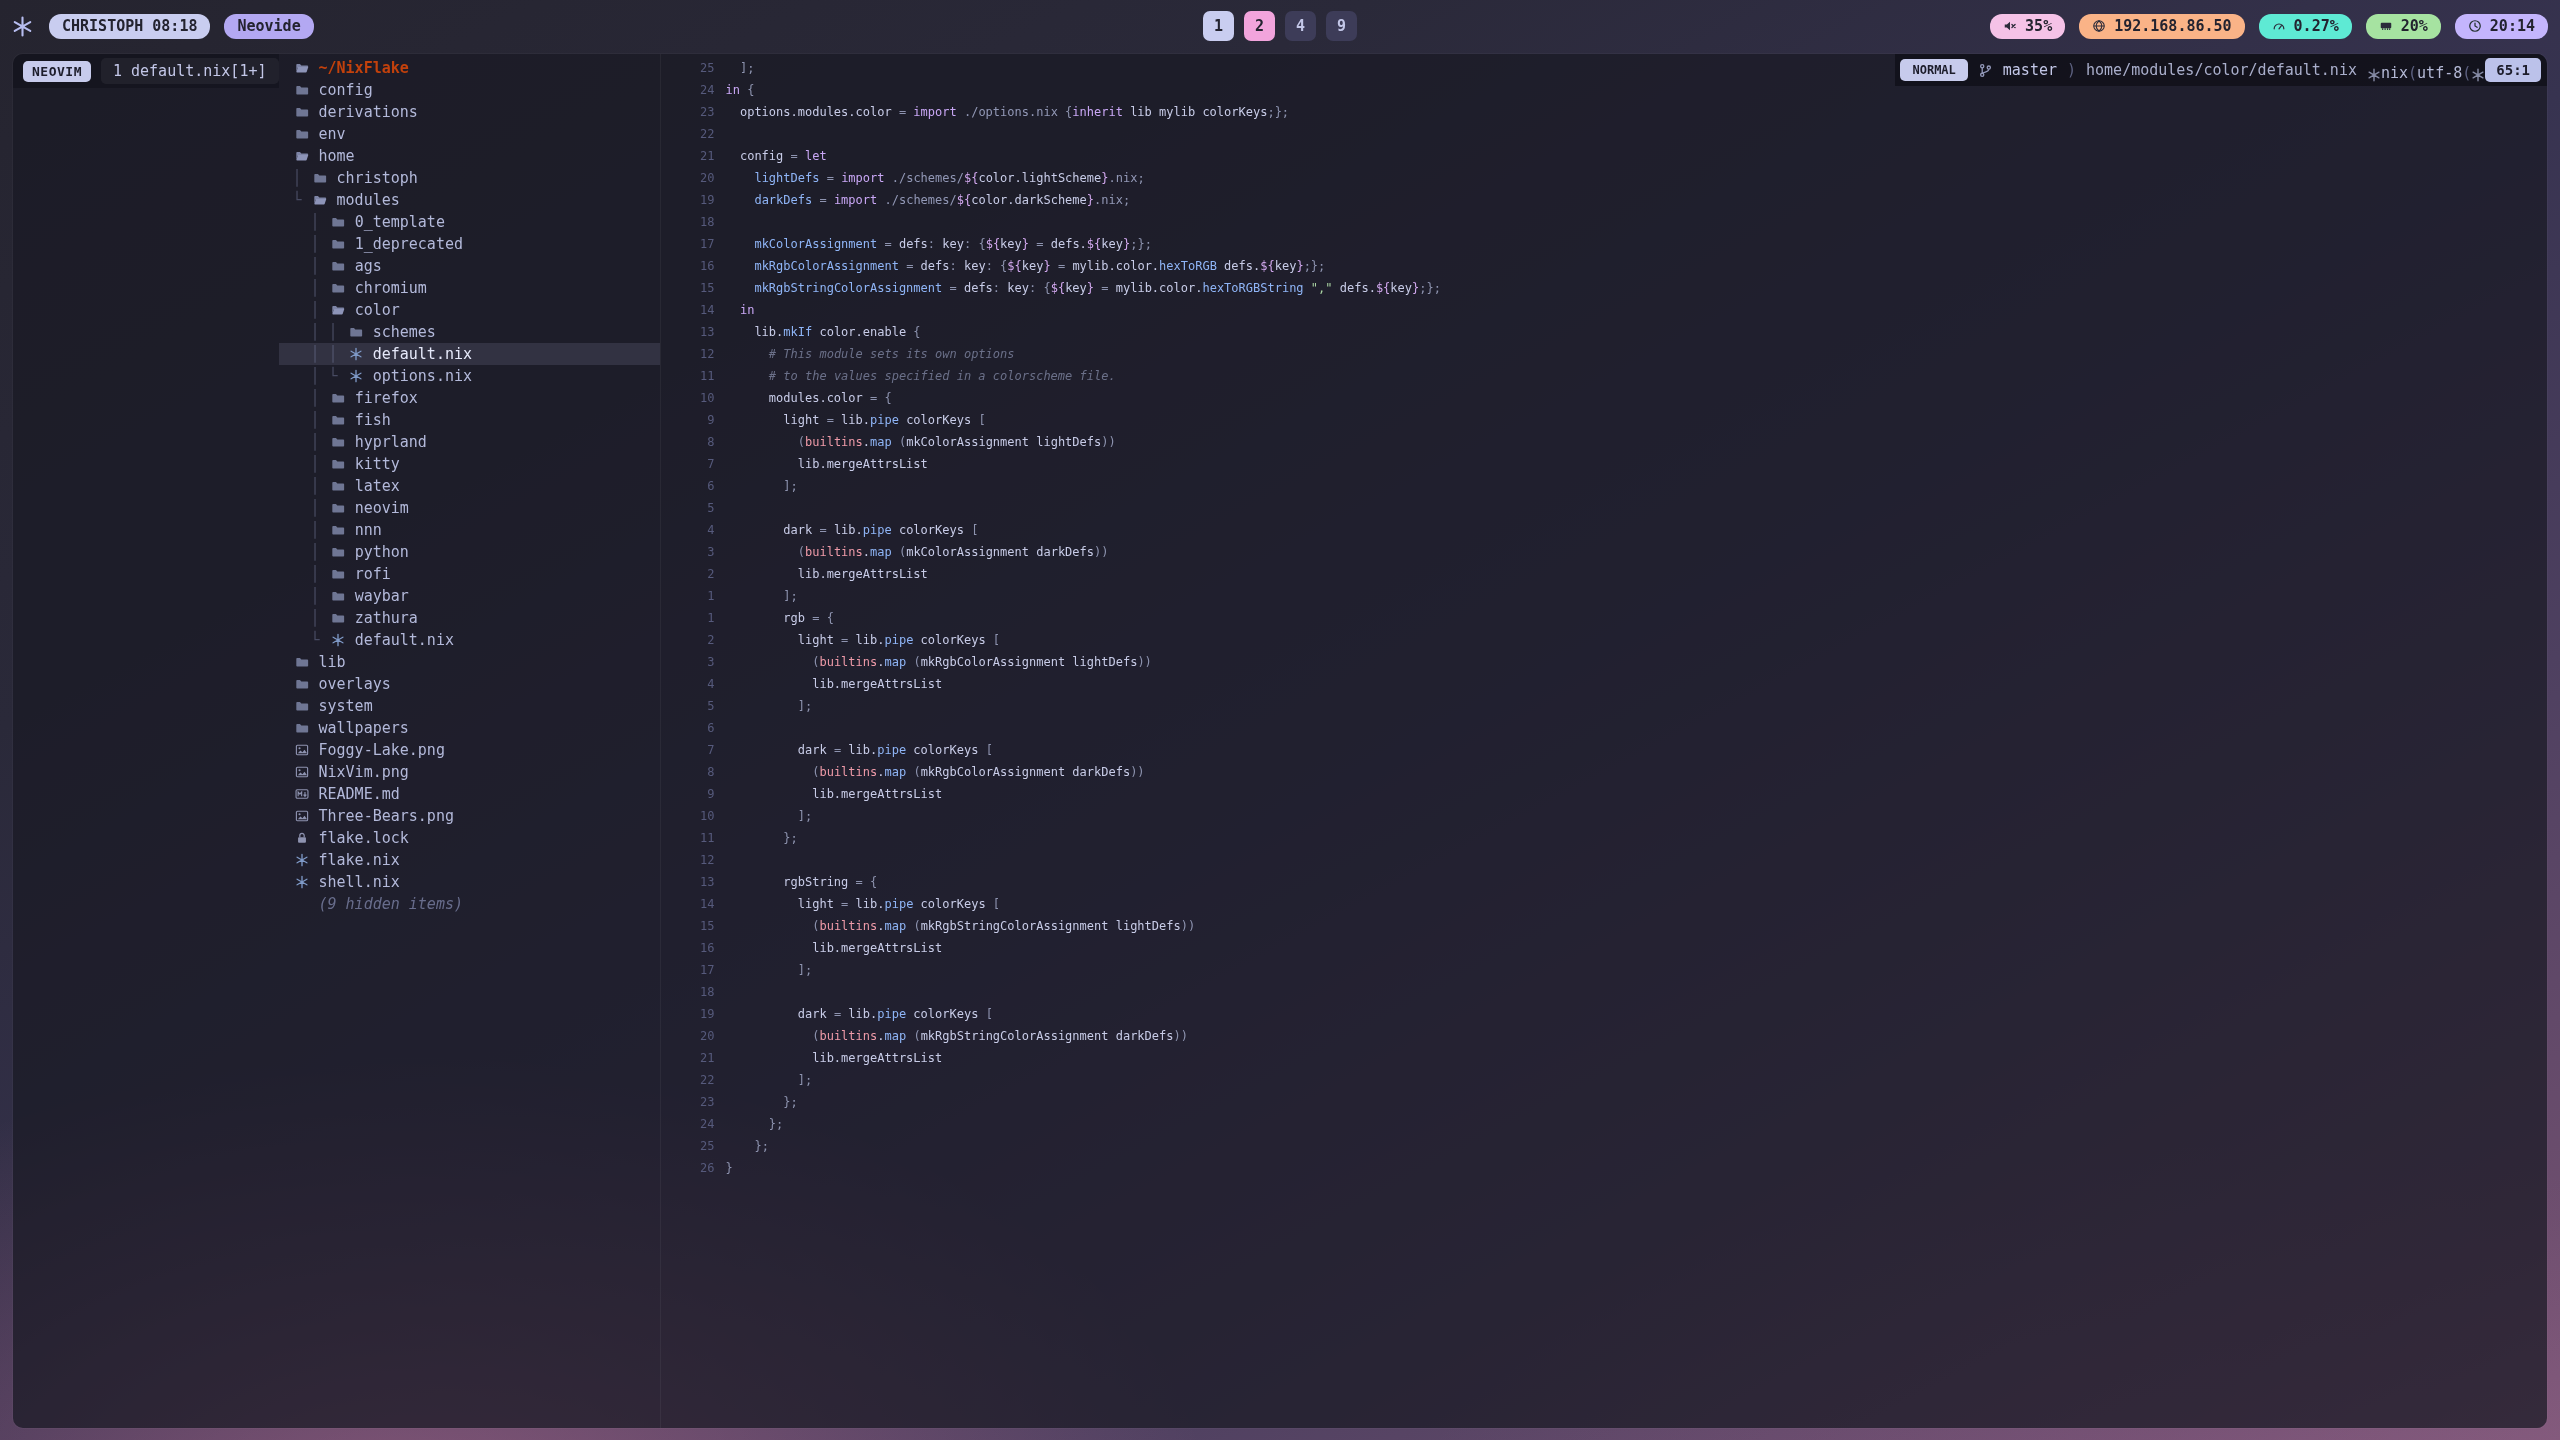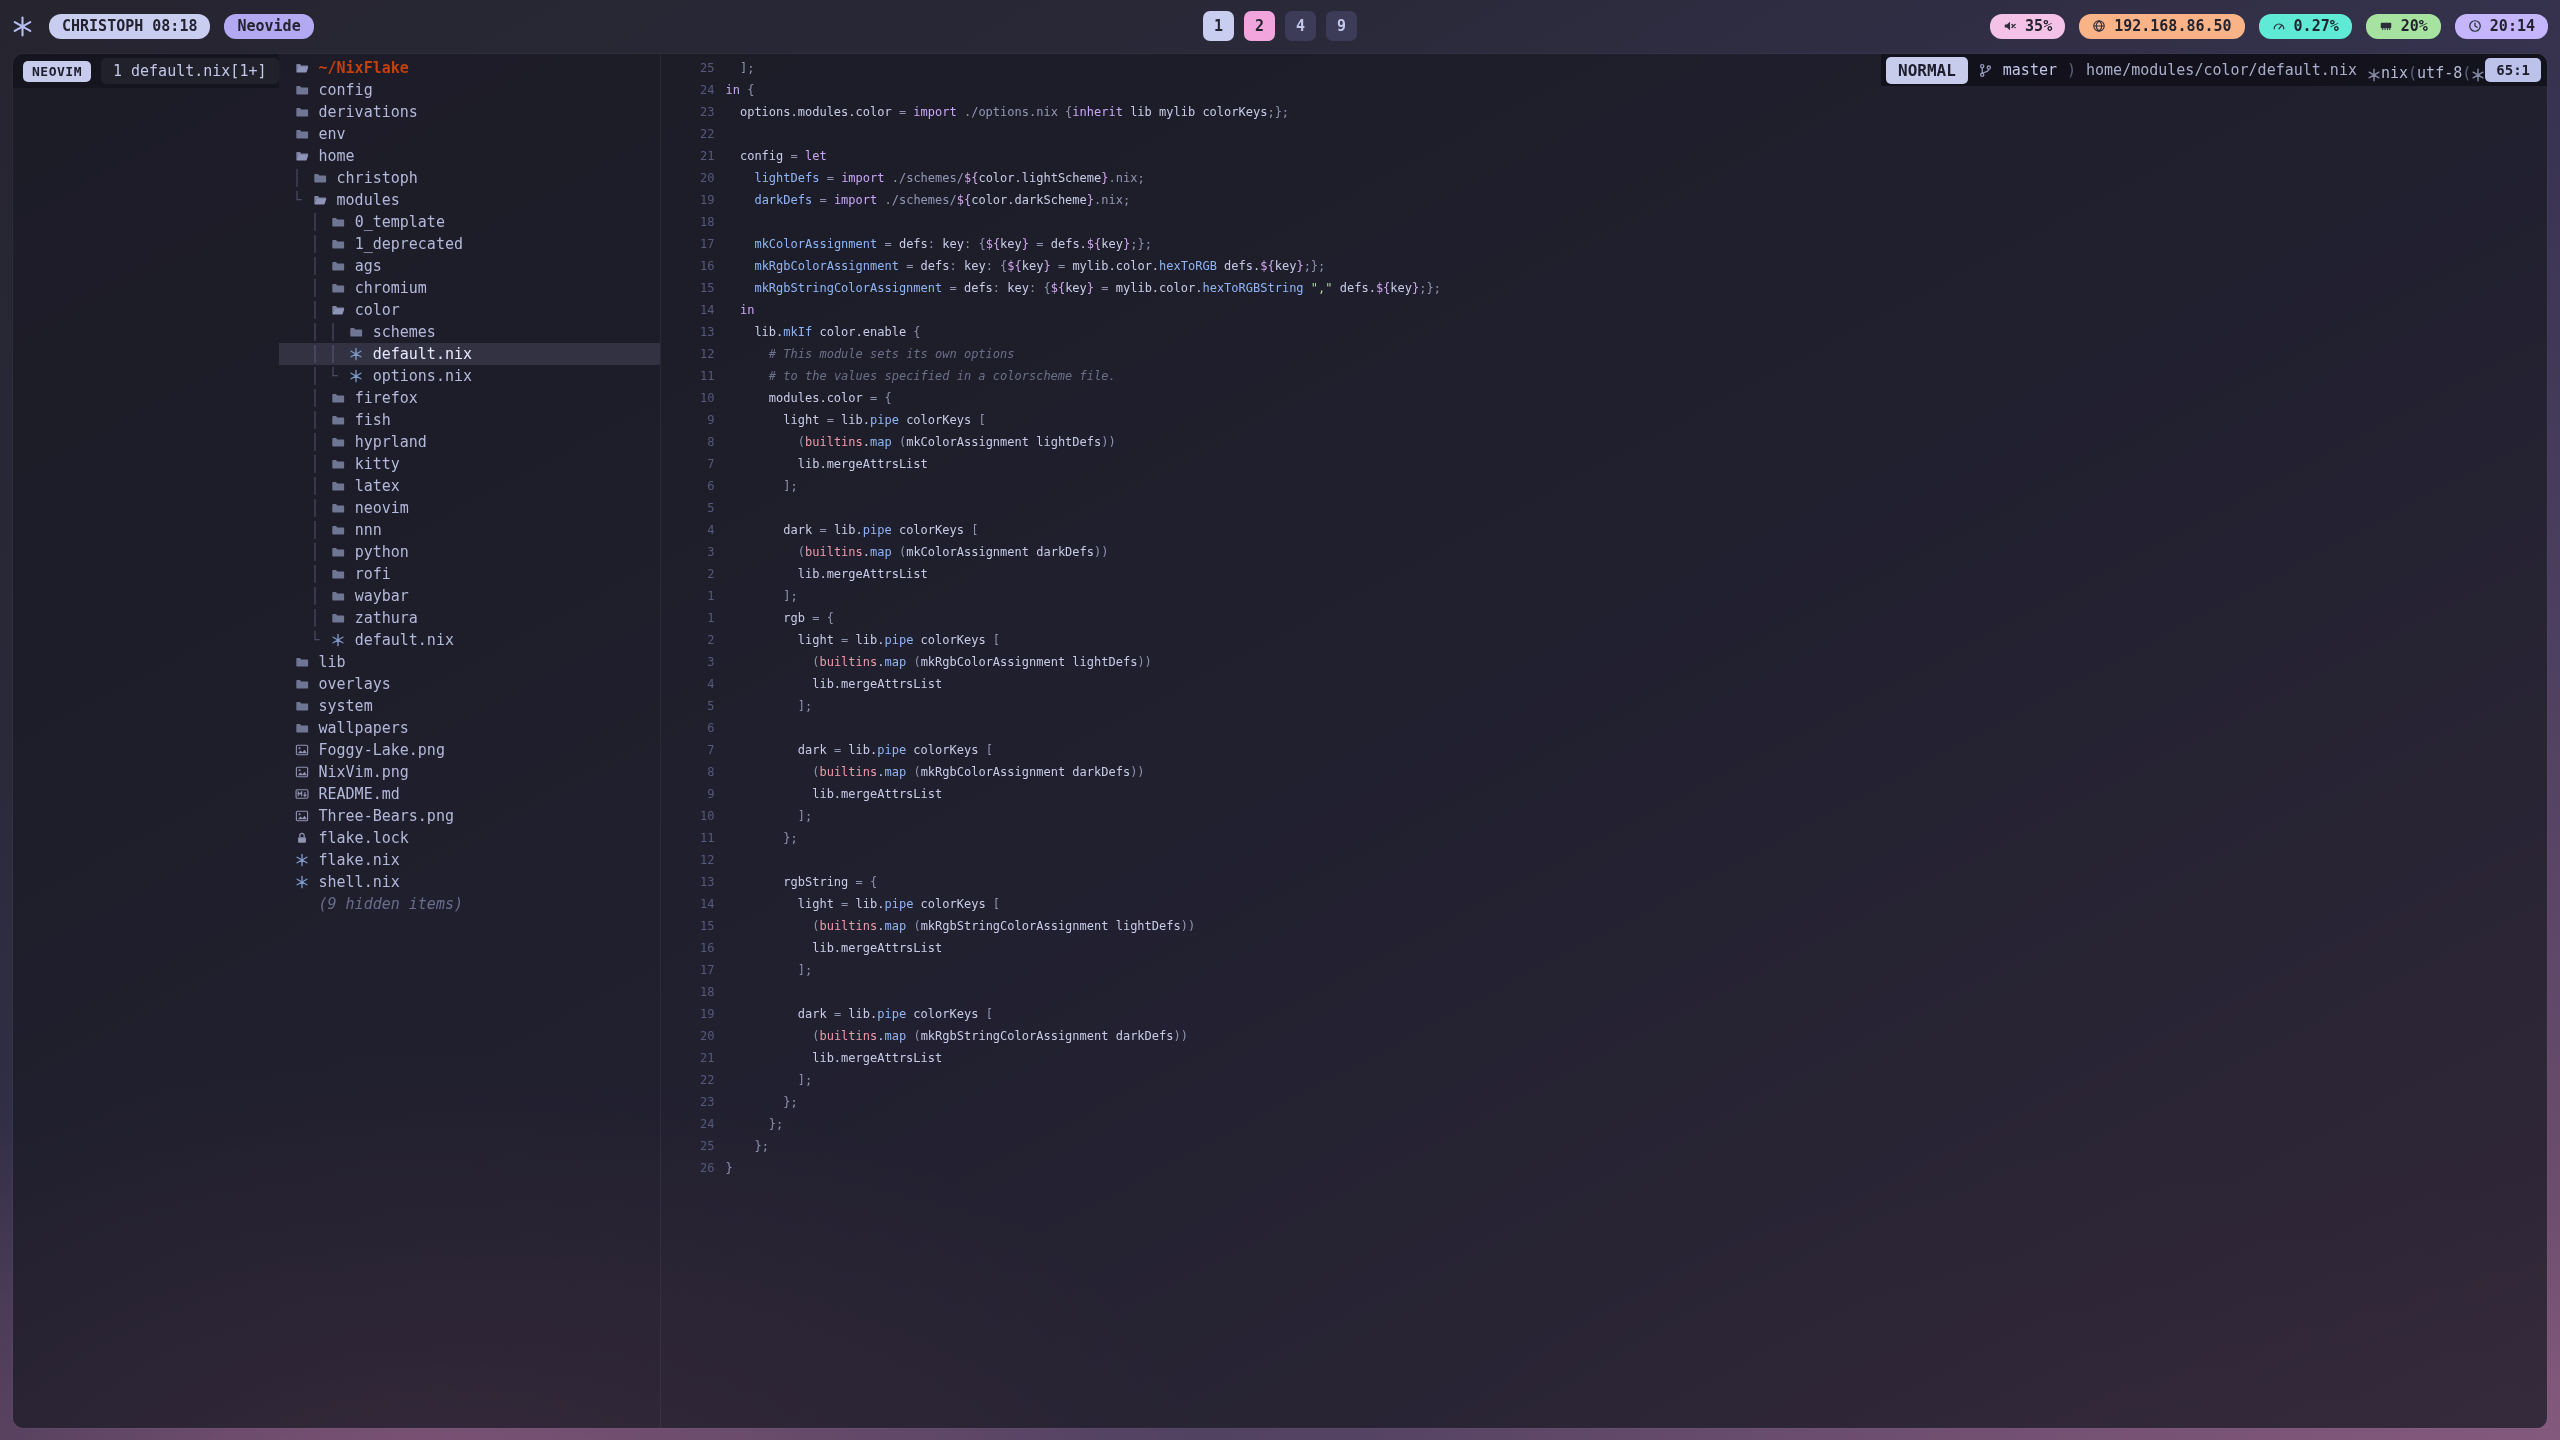--- a/index.html
+++ b/index.html
@@ -58,21 +58,21 @@
   .tk-bi{color:#ee9aa8}
   .tk-pa{color:#9298b6}
   .tk-it{color:#d3a9f0}
   .tk-pu{color:#8e94b0}
   .tk-cm{color:#6b7089;font-style:italic}
   .tk-st{color:#a9d3a2}
   
   .statusline{height:32px;flex:0 0 auto;background:rgba(12,12,20,.66);display:flex;align-items:center;
               padding:0 6px 0 5px;font-size:15px;gap:10px}
   .mode-pill{background:var(--pill-bg,#c7cbec);color:var(--pill-fg,#1d1d2b);font-weight:bold;
-             padding:4px 12px;border-radius:5px;font-size:16px}
+             padding:4px 12px;border-radius:5px;font-size:12px}
   .sl-branch{color:#c3c7e8}
   .sl-sep{color:#5d6181}
   .sl-path{color:#a9aecb}
   .sl-right{margin-left:auto;display:flex;align-items:flex-end;}
   .sl-ft,.sl-enc{color:#b4b9d6}
   .pos-pill{background:#bcc2ea;color:#1d1d2b;font-weight:bold;padding:4px 11px;border-radius:5px;font-size:14px}
   .sl-icon{display:inline-flex;align-items:center;opacity:.85}
 </style>
 </head>
 <body>

